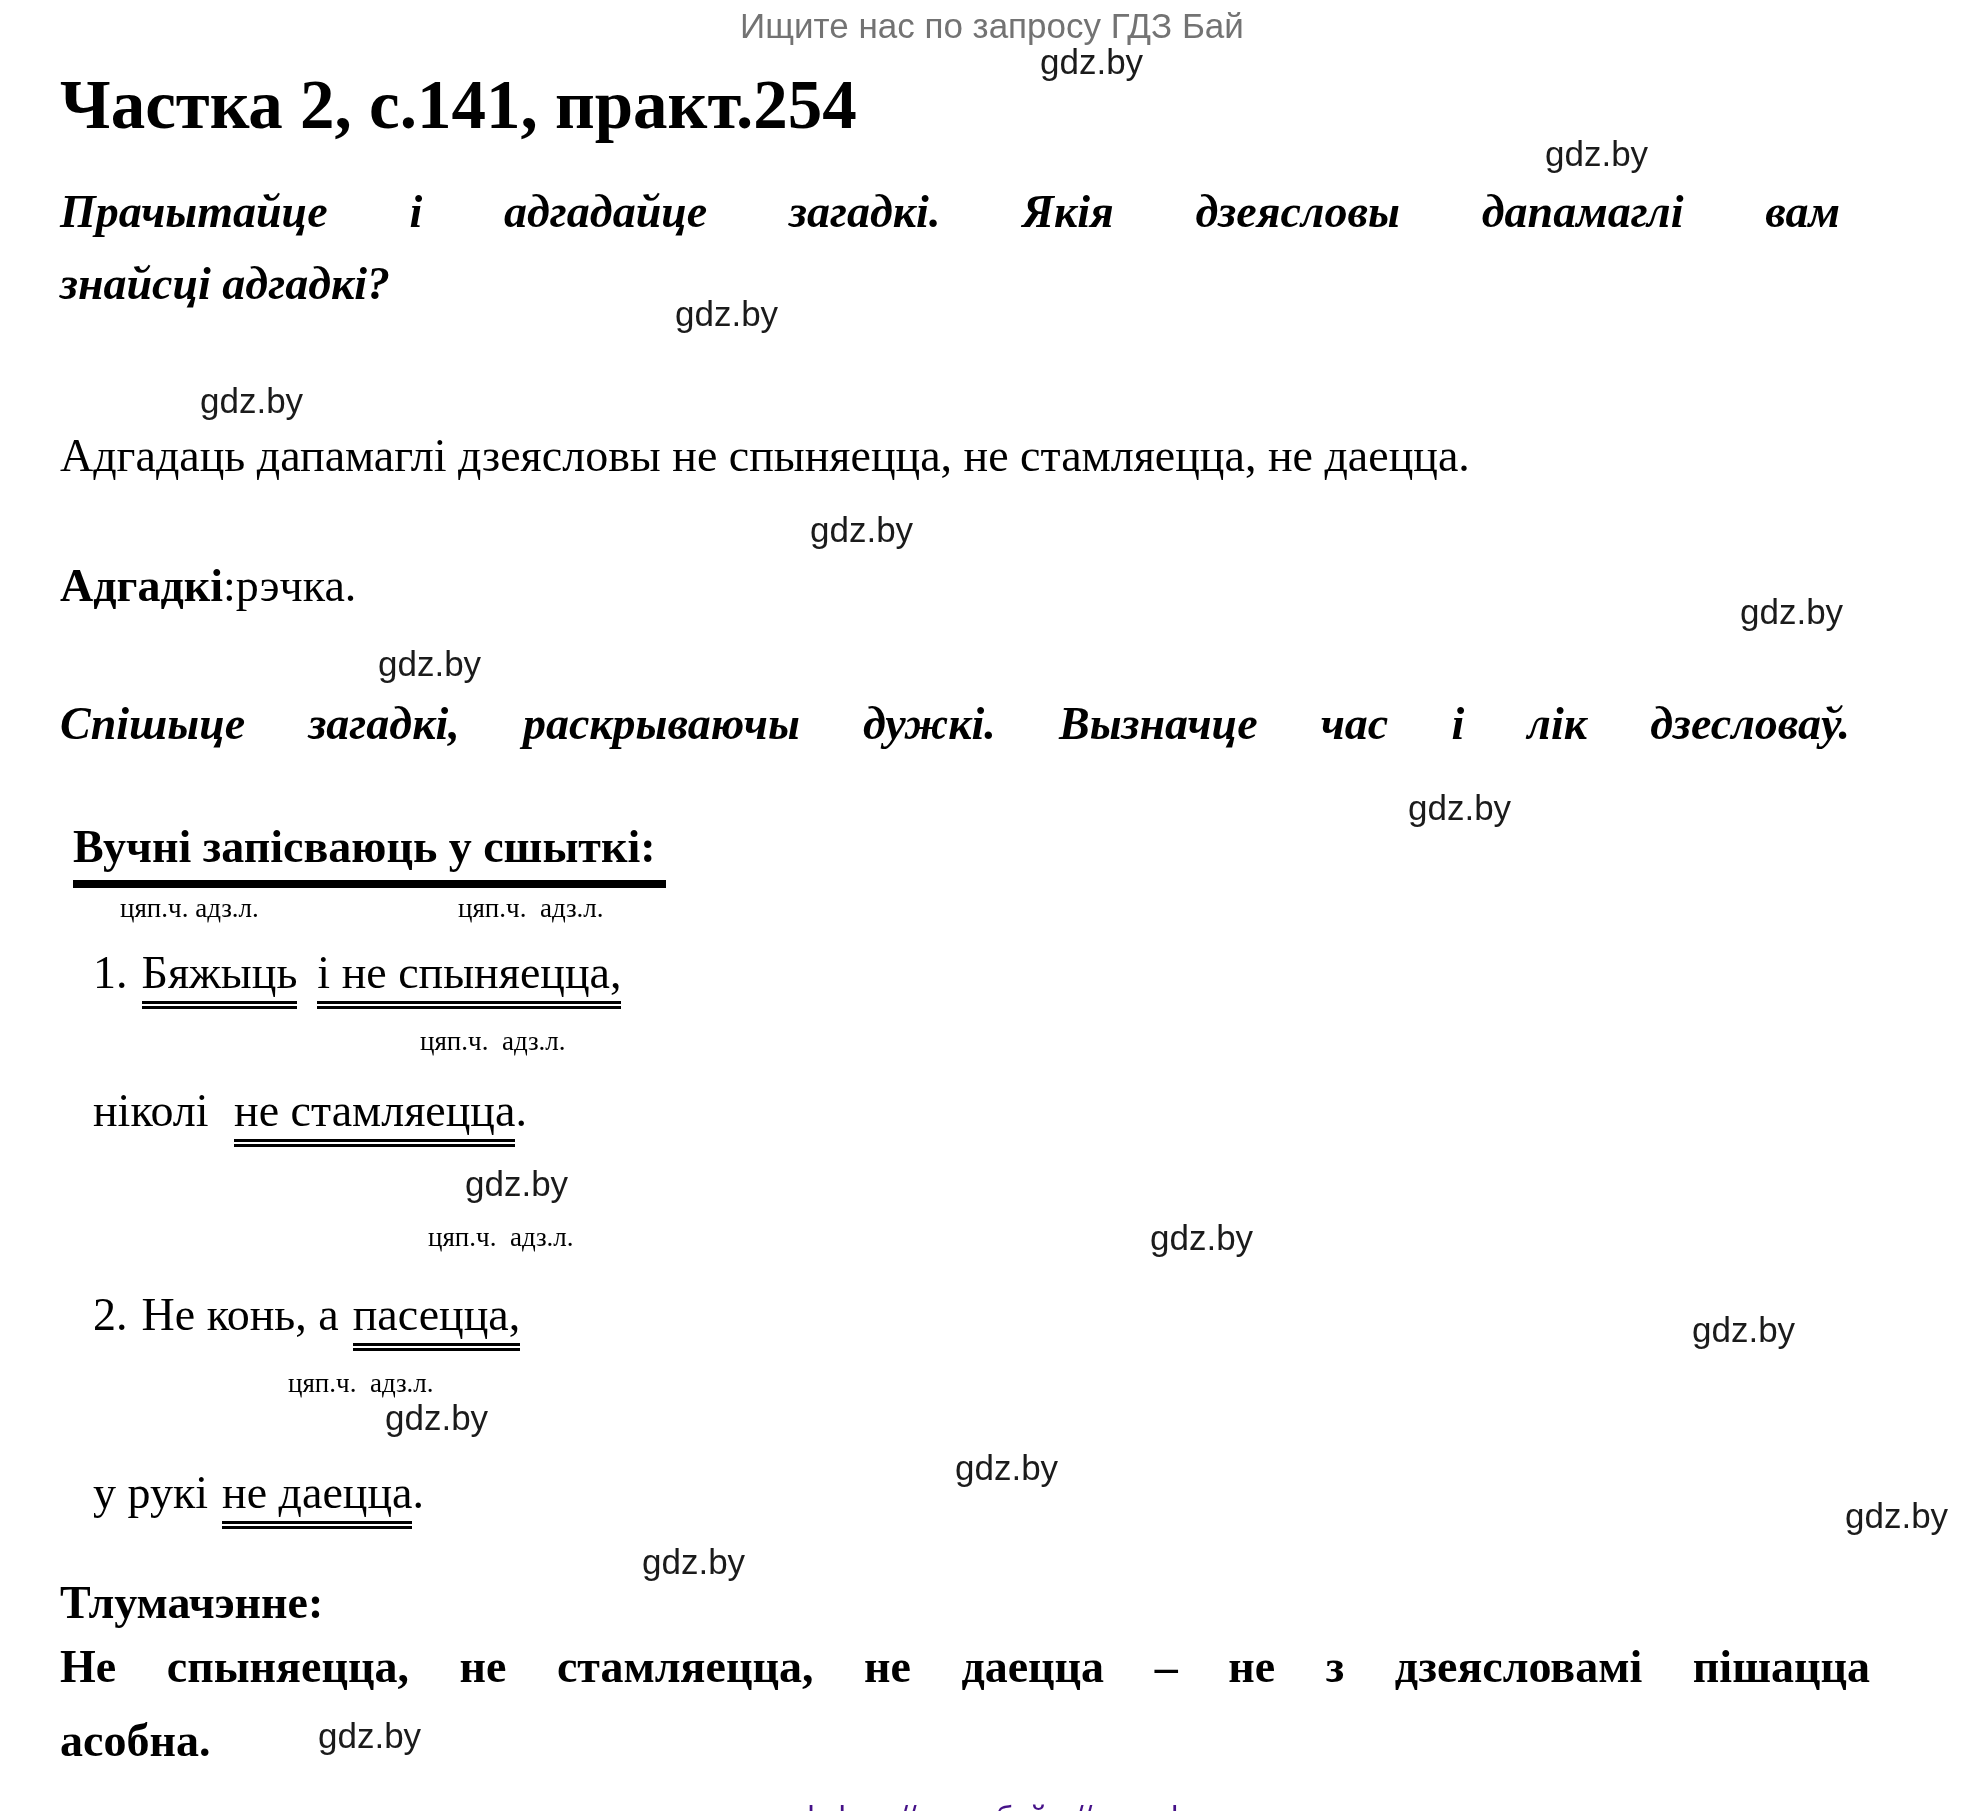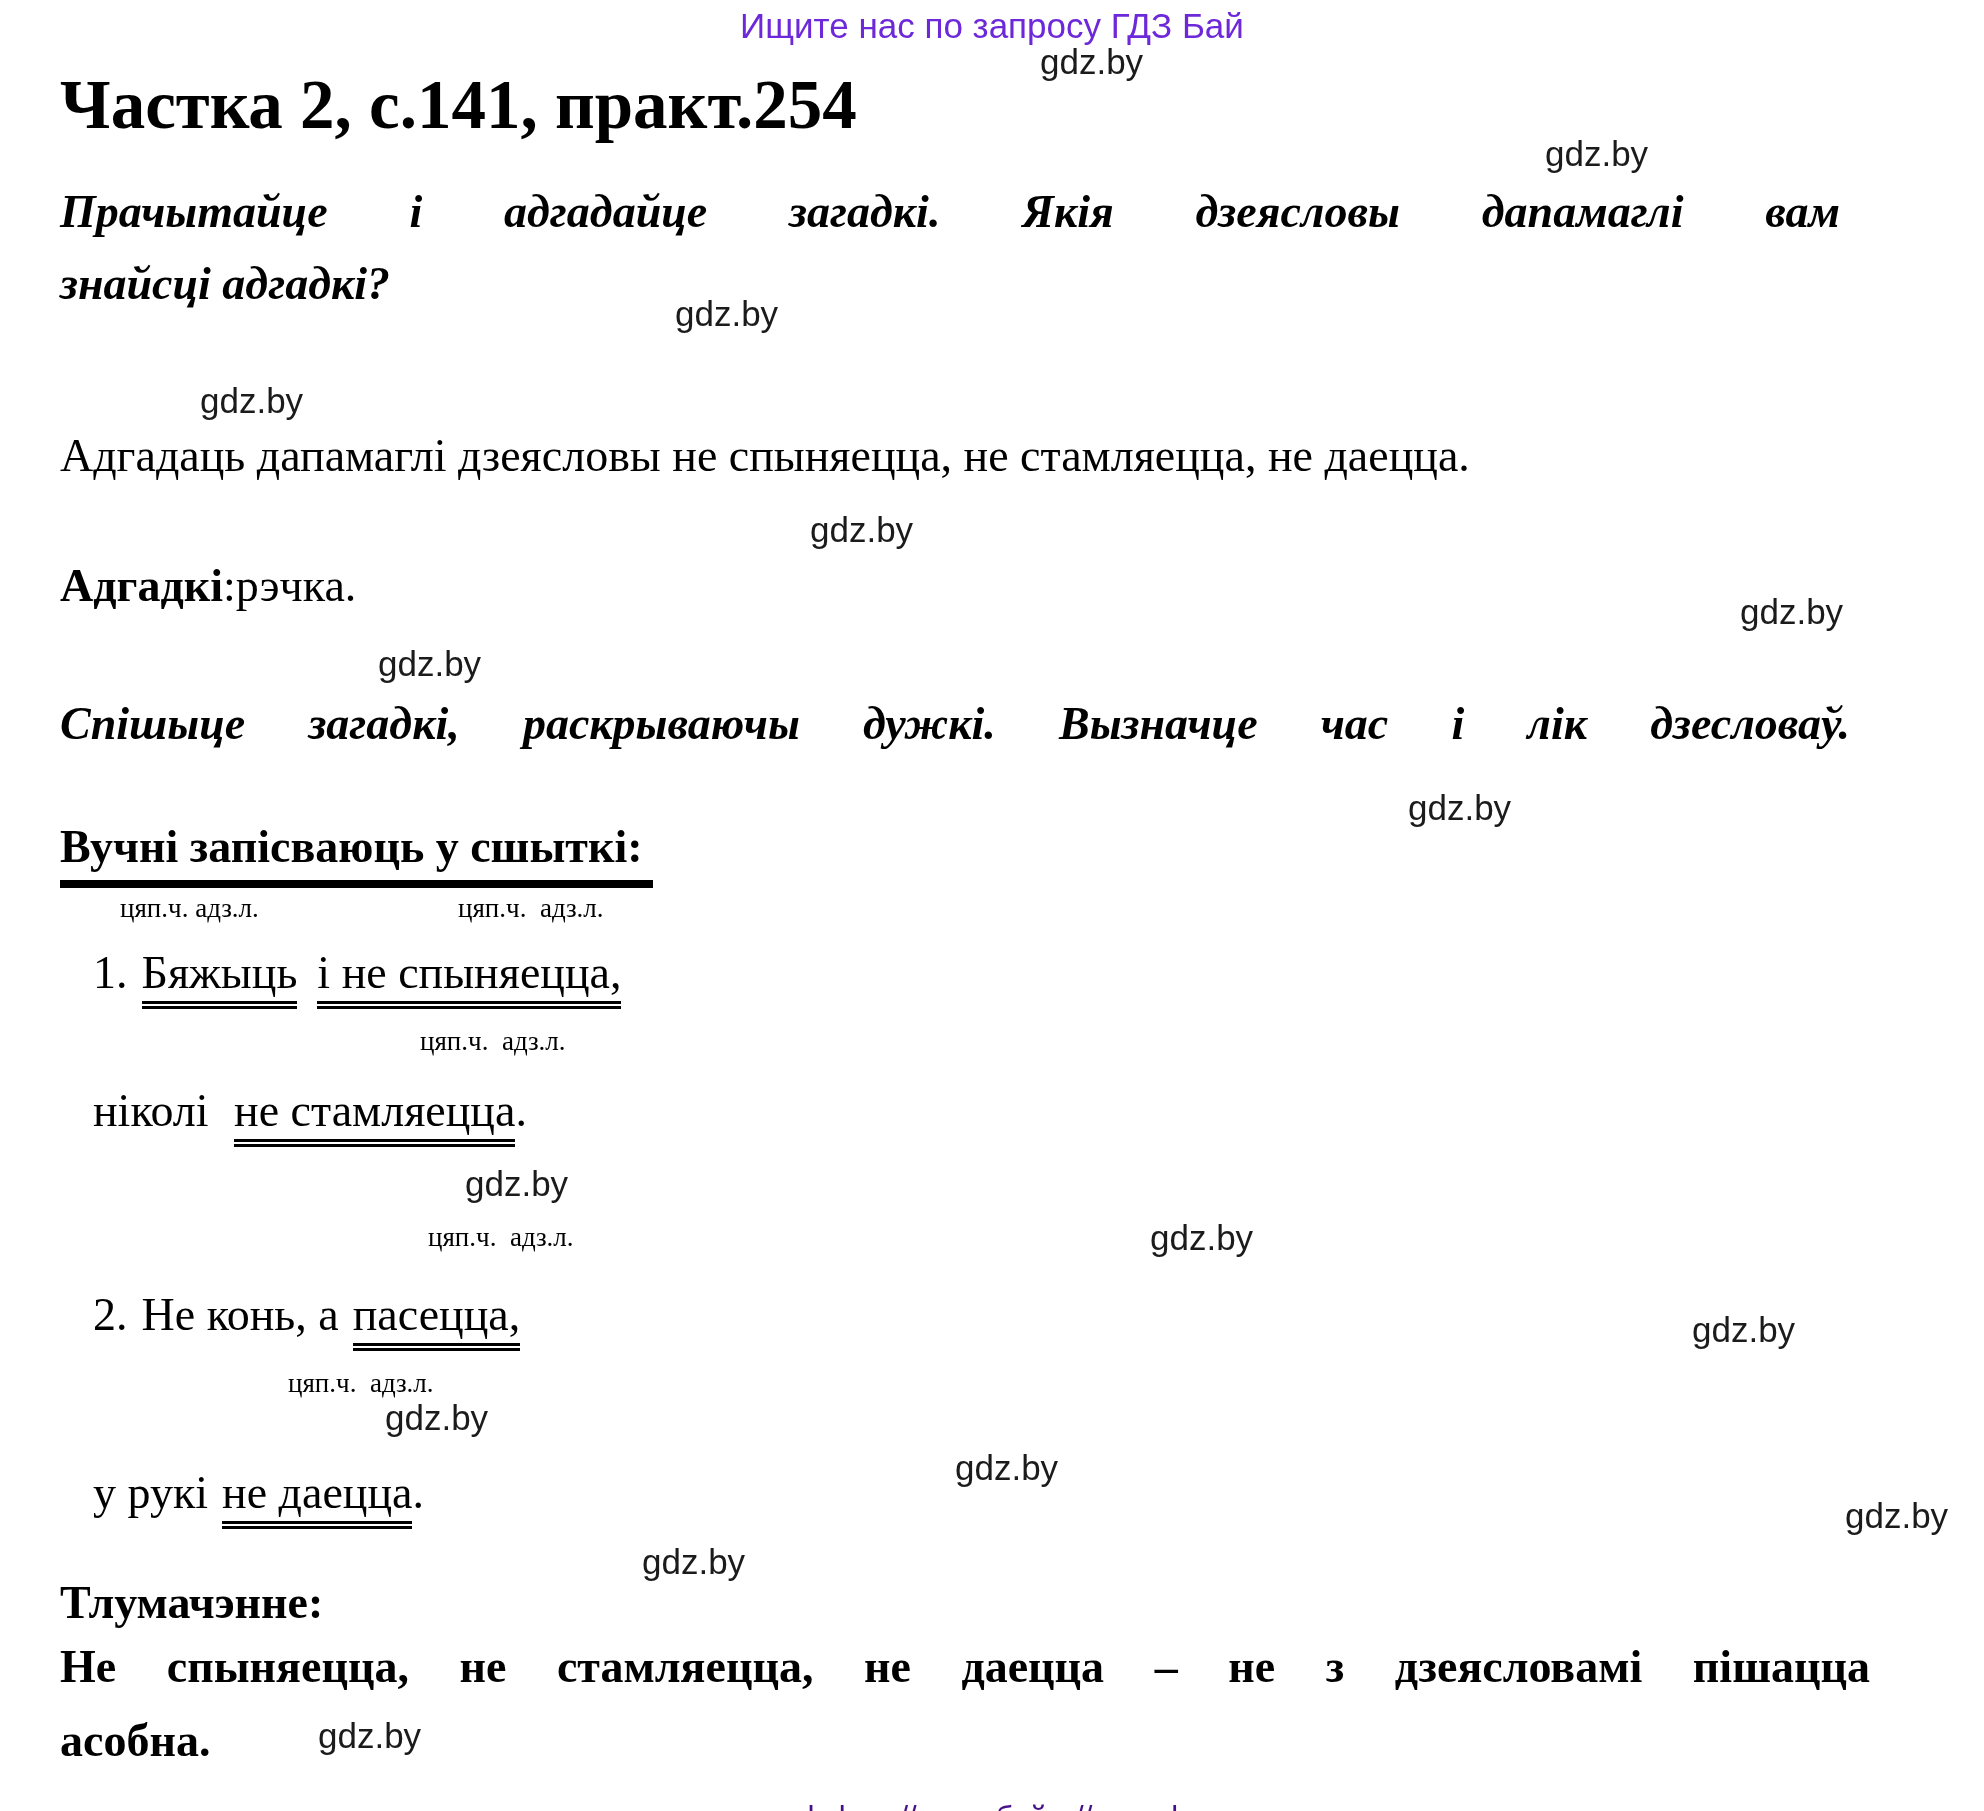--- a/index.html
+++ b/index.html
@@ -1,20 +1,20 @@
 <!DOCTYPE html>
 <html><head>
 <meta charset="utf-8">
 <style>
   html,body{margin:0;padding:0;background:#ffffff;}
   .page{position:relative;width:1984px;height:1811px;background:#ffffff;overflow:hidden;
         font-family:"Liberation Serif",serif;color:#000;}
   
   .promo{position:absolute;top:6px;left:0;width:100%;text-align:center;
-         font-family:"Liberation Sans",sans-serif;font-size:35px;color:#6d28d9;}
+         font-family:"Liberation Sans",sans-serif;font-size:35px;color:#737373;}
   
   .wm{position:absolute;font-family:Liberation Sans, sans-serif;font-size:35px;color:#1b1b1b;
       white-space:nowrap;}
   
   .title{position:absolute;left:60px;font-size:69px;font-weight:bold;white-space:nowrap;}
   .serif{position:absolute;left:60px;font-size:46px;line-height:72px;}
   .bolditalic{font-weight:bold;font-style:italic;}
   .jblock{width:1780px;}
   .jlast{text-align:justify;text-align-last:justify;}
   .subhead{position:absolute;left:60px;font-size:46px;font-weight:bold;
@@ -61,21 +61,21 @@
     <div class="jlast">Прачытайце і адгадайце загадкі. Якія дзеясловы дапамаглі вам</div>
     <div>знайсці адгадкі?</div>
   </div>
 
   <div class="serif" style="top:420px;">Адгадаць дапамаглі дзеясловы не спыняецца, не стамляецца, не даецца.</div>
 
   <div class="serif" style="top:550px;"><span class="bold">Адгадкі</span><span>:рэчка.</span></div>
 
   <div class="serif bolditalic jblock jlast" style="top:688px;width:1790px;">Спішыце загадкі, раскрываючы дужкі. Вызначце час і лік дзесловаў.</div>
 
-  <div class="subhead" style="top:820px;">Вучні запісваюць у сшыткі:</div>
+  <div class="subhead" style="top:820px;margin-left:13px;">Вучні запісваюць у сшыткі:</div>
 
   <span class="note" style="left:120px;top:893px;">цяп.ч. адз.л.</span>
   <span class="note" style="left:458px;top:893px;">цяп.ч.  адз.л.</span>
 
   <div class="riddle" style="top:946px;"><span class="gap-r">1.</span><span class="du">Бяжыць</span><span class="du gap-l">і не спыняецца,</span></div>
 
   <span class="note" style="left:420px;top:1026px;">цяп.ч.  адз.л.</span>
 
   <div class="riddle" style="top:1084px;"><span class="gap-r">ніколі </span><span class="du">не стамляецца</span><span>.</span></div>
 

